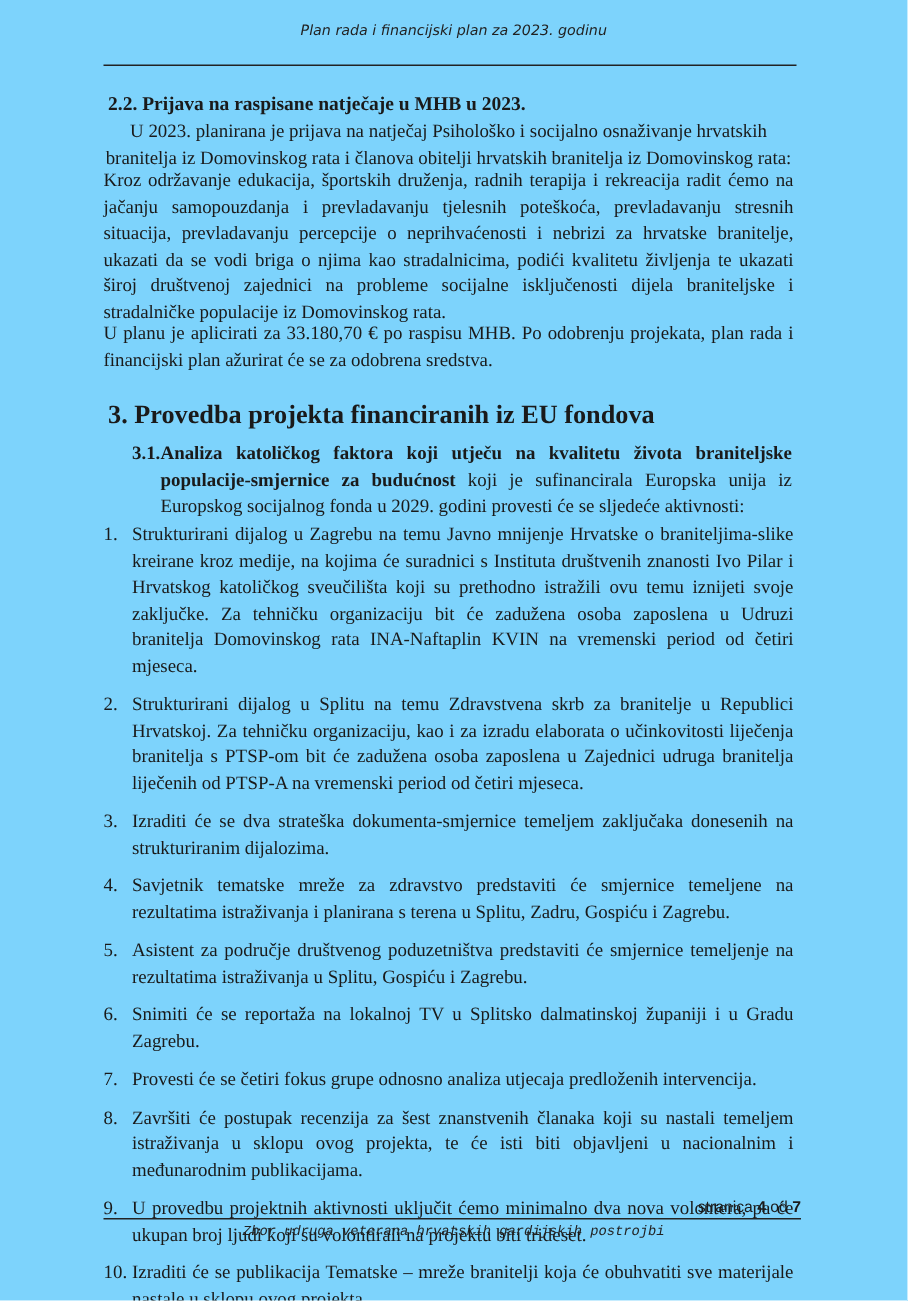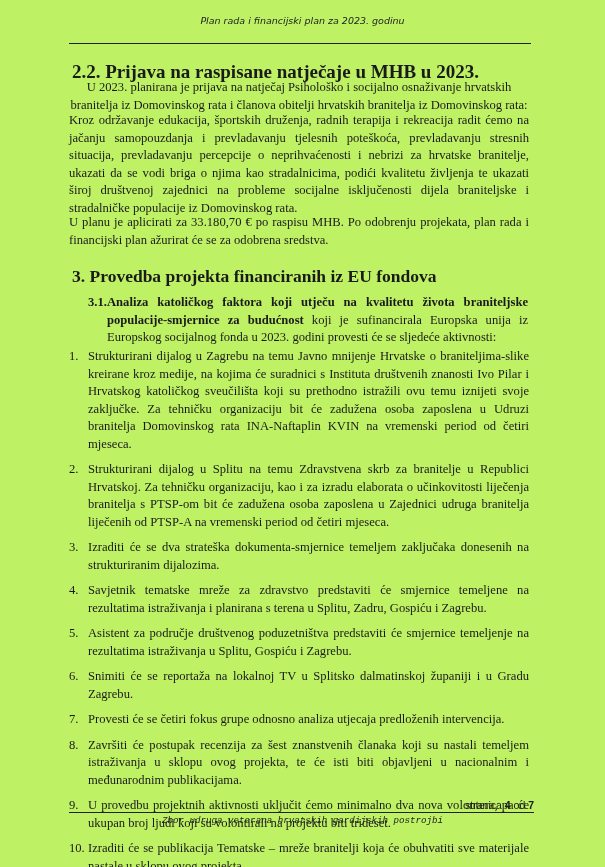--- a/index.html
+++ b/index.html
@@ -1,22 +1,22 @@
 <!DOCTYPE html>
 <html><head>
   <meta charset="utf-8">
   <style>
     html, body { margin: 0; padding: 0; background: #ffffff; }
     body { width: 605px; height: 867px; position: relative; overflow: hidden; font-family: "Liberation Serif", serif; color: #1a1a1a; }
-    .page { position: absolute; left: 0; top: 0; width: 605px; height: 867px; background: #bef264; }
+    .page { position: absolute; left: 0; top: 0; width: 605px; height: 867px; background: #7dd3fc; }
 
     .header-title { position: absolute; top: 15px; left: 0; width: 605px; text-align: center; font-family: "DejaVu Sans", sans-serif; font-style: italic; font-size: 9.5px; color: #222; }
     .header-rule { position: absolute; top: 43px; left: 69px; width: 462px; height: 0; border-top: 1.6px solid #222; }
 
-    .h2 { position: absolute; top: 61px; left: 72px; font-weight: bold; font-size: 19px; }
+    .h2 { position: absolute; top: 61px; left: 72px; font-weight: bold; font-size: 13px; }
     .para { position: absolute; left: 69px; width: 460px; font-size: 12.6px; line-height: 17.5px; text-align: justify; }
     .p1 { top: 79px; text-align: center; }
     .p2 { top: 112px; }
     .p3 { top: 214px; }
 
     .h1 { position: absolute; top: 266px; left: 72px; font-weight: bold; font-size: 17.5px; }
 
     .sub { position: absolute; top: 294px; left: 88px; width: 440px; font-size: 12.6px; line-height: 17.5px; text-align: justify; font-family: Liberation Serif, serif; }
     .sub .num { position: absolute; left: 0; font-weight: bold; }
     .sub .body { display: block; padding-left: 19px; }
@@ -41,21 +41,21 @@
 
   <div class="h2">2.2. Prijava na raspisane natječaje u MHB u 2023.</div>
   <div class="para p1">U 2023. planirana je prijava na natječaj Psihološko i socijalno osnaživanje hrvatskih branitelja iz Domovinskog rata i članova obitelji hrvatskih branitelja iz Domovinskog rata:</div>
   <div class="para p2">Kroz održavanje edukacija, športskih druženja, radnih terapija i rekreacija radit ćemo na jačanju samopouzdanja i prevladavanju tjelesnih poteškoća, prevladavanju stresnih situacija, prevladavanju percepcije o neprihvaćenosti i nebrizi za hrvatske branitelje, ukazati da se vodi briga o njima kao stradalnicima, podići kvalitetu življenja te ukazati široj društvenoj zajednici na probleme socijalne isključenosti dijela braniteljske i stradalničke populacije iz Domovinskog rata.</div>
   <div class="para p3">U planu je aplicirati za 33.180,70 € po raspisu MHB. Po odobrenju projekata, plan rada i financijski plan ažurirat će se za odobrena sredstva.</div>
 
   <div class="h1">3. Provedba projekta financiranih iz EU fondova</div>
 
   <div class="sub">
     <span class="num">3.1.</span>
-    <span class="body"><b>Analiza katoličkog faktora koji utječu na kvalitetu života braniteljske populacije-smjernice za budućnost</b><span> koji je sufinancirala Europska unija iz Europskog socijalnog fonda u 2023. godini provesti će se sljedeće aktivnosti:</span></span>
+    <span class="body"><b>Analiza katoličkog faktora koji utječu na kvalitetu života braniteljske populacije-smjernice za budućnost</b><span> koji je sufinancirala Europska unija iz Europskog socijalnog fonda u 2029. godini provesti će se sljedeće aktivnosti:</span></span>
   </div>
 
   <ol class="list">
     <li><span class="n">1.</span><span>Strukturirani dijalog u Zagrebu na temu Javno mnijenje Hrvatske o braniteljima-slike kreirane kroz medije, na kojima će suradnici s Instituta društvenih znanosti Ivo Pilar i Hrvatskog katoličkog sveučilišta koji su prethodno istražili ovu temu iznijeti svoje zaključke. Za tehničku organizaciju bit će zadužena osoba zaposlena u Udruzi branitelja Domovinskog rata INA-Naftaplin KVIN na vremenski period od četiri mjeseca.</span></li>
     <li><span class="n">2.</span><span>Strukturirani dijalog u Splitu na temu Zdravstvena skrb za branitelje u Republici Hrvatskoj. Za tehničku organizaciju, kao i za izradu elaborata o učinkovitosti liječenja branitelja s PTSP-om bit će zadužena osoba zaposlena u Zajednici udruga branitelja liječenih od PTSP-A na vremenski period od četiri mjeseca.</span></li>
     <li><span class="n">3.</span><span>Izraditi će se dva strateška dokumenta-smjernice temeljem zaključaka donesenih na strukturiranim dijalozima.</span></li>
     <li><span class="n">4.</span><span>Savjetnik tematske mreže za zdravstvo predstaviti će smjernice temeljene na rezultatima istraživanja i planirana s terena u Splitu, Zadru, Gospiću i Zagrebu.</span></li>
     <li><span class="n">5.</span><span>Asistent za područje društvenog poduzetništva predstaviti će smjernice temeljenje na rezultatima istraživanja u Splitu, Gospiću i Zagrebu.</span></li>
     <li><span class="n">6.</span><span>Snimiti će se reportaža na lokalnoj TV u Splitsko dalmatinskoj županiji i u Gradu Zagrebu.</span></li>
     <li><span class="n">7.</span><span>Provesti će se četiri fokus grupe odnosno analiza utjecaja predloženih intervencija.</span></li>

